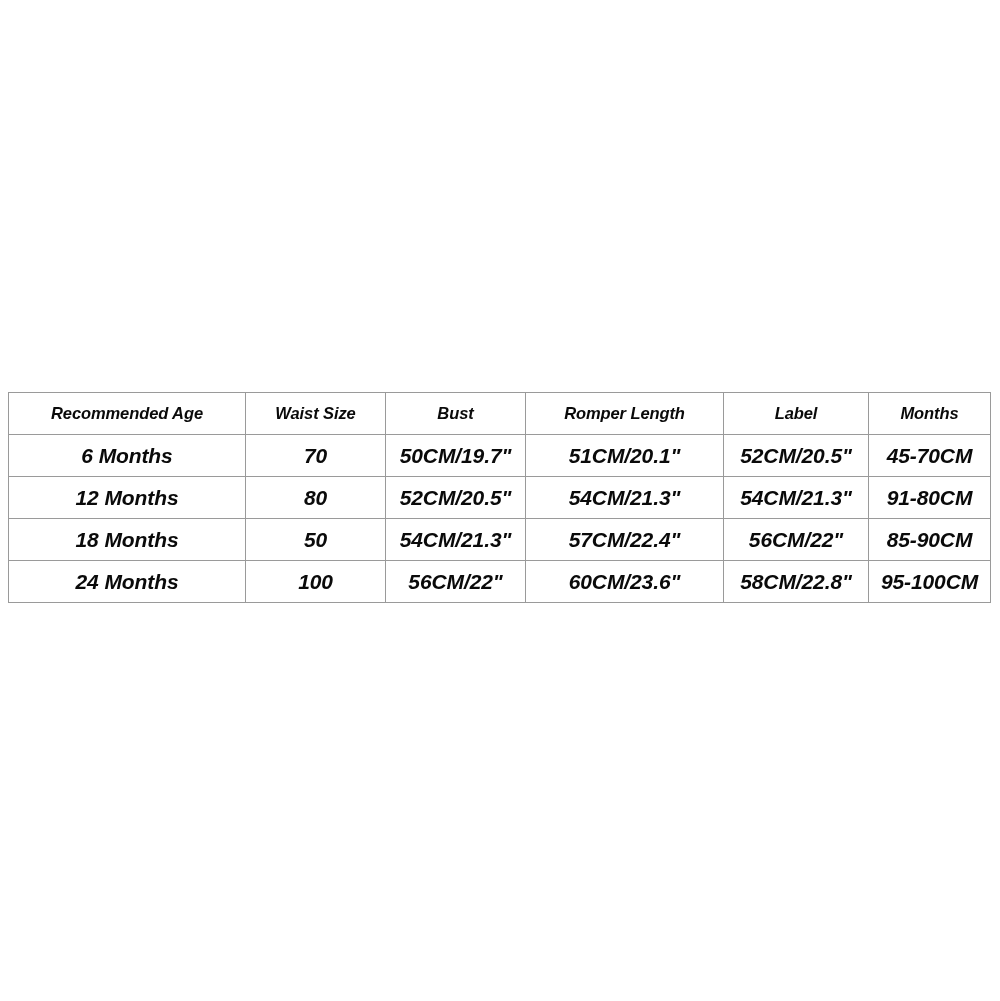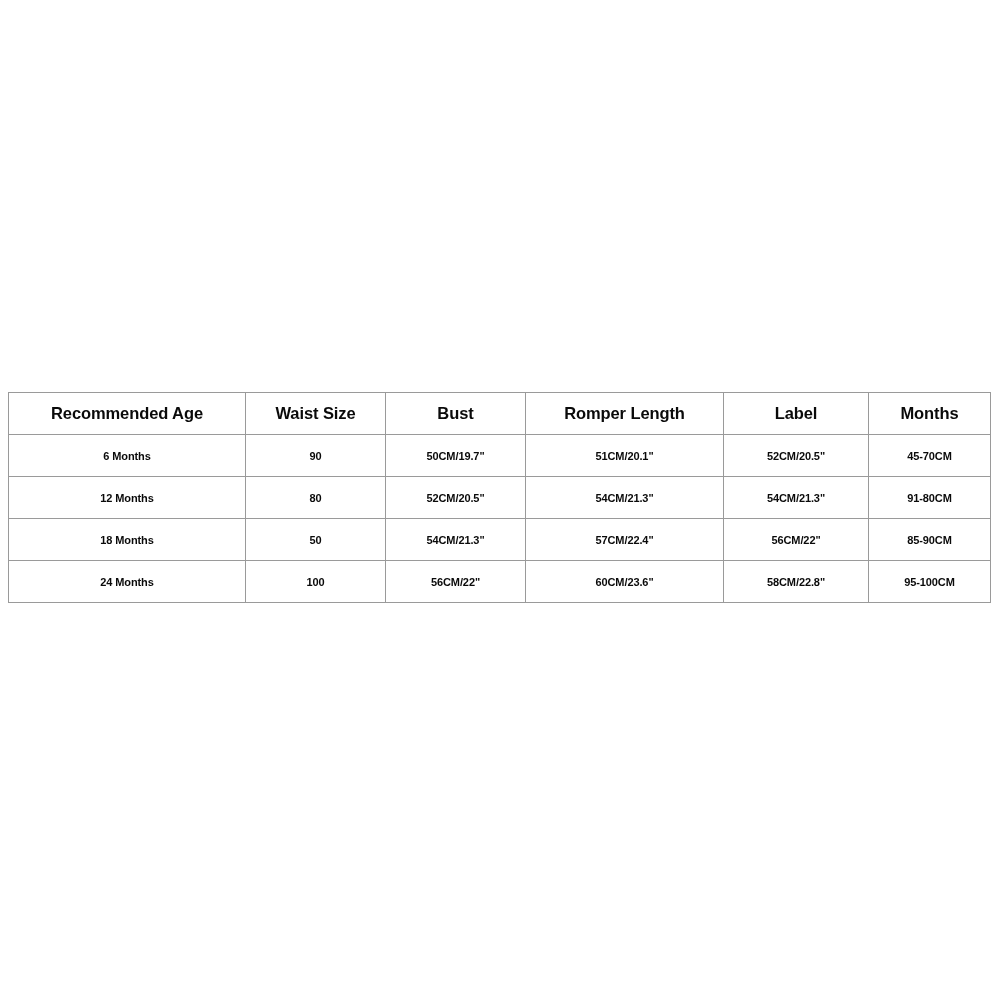--- a/index.html
+++ b/index.html
@@ -20,32 +20,33 @@
     left: 8px;
     top: 392px;
     width: 982px;
   }
 
   table.size-chart {
     width: 982px;
     border-collapse: collapse;
     table-layout: fixed;
     background: #ffffff;
+    font-style: italic;
   }
 
   table.size-chart th,
   table.size-chart td {
     border: 1px solid #9a9a9a;
     text-align: center;
     vertical-align: middle;
     height: 41px;
     padding: 0 2px;
     color: #0a0a0a;
     font-weight: bold;
-    font-size: 11px;
+    font-size: 21px;
     letter-spacing: -0.1px;
     white-space: nowrap;
     background: #ffffff;
   }
 
   table.size-chart th {
     font-size: 16.5px;
   }
 
   
@@ -75,21 +76,21 @@
         <th>Waist Size</th>
         <th>Bust</th>
         <th>Romper Length</th>
         <th>Label</th>
         <th>Months</th>
       </tr>
     </thead>
     <tbody>
       <tr>
         <td>6 Months</td>
-        <td>90</td>
+        <td>70</td>
         <td>50CM/19.7"</td>
         <td>51CM/20.1"</td>
         <td>52CM/20.5"</td>
         <td>45-70CM</td>
       </tr>
       <tr>
         <td>12 Months</td>
         <td>80</td>
         <td>52CM/20.5"</td>
         <td>54CM/21.3"</td>

